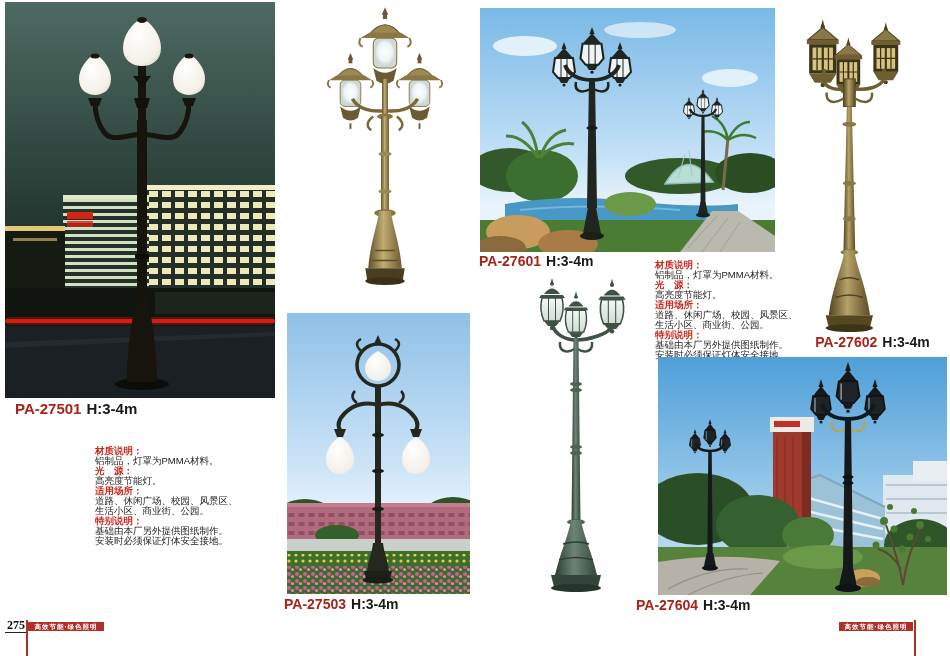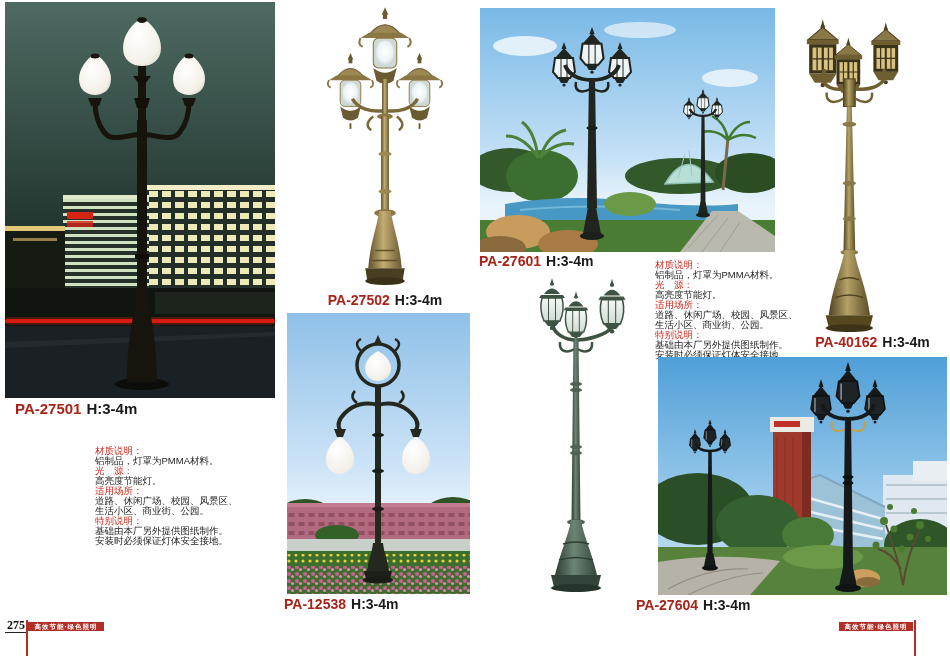--- a/index.html
+++ b/index.html
@@ -6,21 +6,21 @@
   #page{position:relative;width:950px;height:656px;background:#ffffff;overflow:hidden;
         font-family:"Liberation Sans",sans-serif;}
   .photo{position:absolute;overflow:hidden;}
   .plabel{position:absolute;white-space:nowrap;font-weight:bold;}
   .plabel .model{color:#a8241b;}
   .plabel .ph{color:#1a1a1a;margin-left:5px;font-weight:bold;}
   .lbl14{font-size:14px;}
   .lbl15{font-size:15px;}
   .center{text-align:center;}
   .spec{position:absolute;font-size:9.5px;line-height:10px;color:#222;width:150px;}
-  .spec .spec-h{color:#c5281c;font-weight:normal;}
+  .spec .spec-h{color:#c5281c;font-weight:bold;}
   .pageno{position:absolute;font-size:12px;font-weight:bold;color:#111;
           border-bottom:1.5px solid #222;padding:0 2px 1px 2px;line-height:11px;font-family:Liberation Serif, serif;}
   .vline{position:absolute;width:1.5px;background:#b03028;}
   .redbar{position:absolute;background:#b03028;color:#ffffff;font-size:6.5px;font-weight:bold;
           height:9px;line-height:9px;text-align:center;letter-spacing:1px;overflow:hidden;}
   svg{display:block;}
 </style>
 </head>
 <body>
 
@@ -137,23 +137,20 @@
       <ellipse cx="80" cy="114" rx="8" ry="3" fill="#8a7743"></ellipse>
       <rect x="76" y="114" width="8" height="98" fill="url(#s2brz)"></rect>
       <ellipse cx="80" cy="152" rx="6.5" ry="2.5" fill="#9c8951"></ellipse>
       <ellipse cx="80" cy="190" rx="6.5" ry="2.5" fill="#9c8951"></ellipse>
       <ellipse cx="80" cy="212" rx="11" ry="4" fill="#8a7743"></ellipse>
       <path d="M63,268 C65,242 72,226 74,210 L86,210 C88,226 95,242 97,268 Z" fill="url(#s2brz)"></path>
       <path d="M70,250 L90,250 M67,260 L93,260" stroke="#5e4f2a" stroke-width="1.5"></path>
       <path d="M60,268 L100,268 L98,280 L62,280 Z" fill="#4a3e20"></path>
       <ellipse cx="80" cy="281" rx="20" ry="4" fill="#3a3118"></ellipse>
     </svg>
-  </div>
-  <div class="plabel lbl14 center" style="left:305px;top:292px;width:160px;">
-    <span class="model">PA-27502</span><span class="ph">H:3-4m</span>
   </div>
 
   <div class="photo" style="left:287px;top:313px;width:183px;height:281px;">
     <svg viewBox="0 0 183 281" width="183" height="281">
       <defs>
         <linearGradient id="s3sky" x1="0" y1="0" x2="0" y2="1">
           <stop offset="0" stop-color="#8fc0e8"></stop>
             <stop offset="0.55" stop-color="#cde4f7"></stop>
             <stop offset="0.75" stop-color="#eef6fd"></stop>
         </linearGradient>
@@ -201,21 +198,21 @@
         <ellipse cx="91" cy="122" rx="6" ry="2.2" fill="#1a1d16"></ellipse>
         <ellipse cx="91" cy="158" rx="6" ry="2.2" fill="#1a1d16"></ellipse>
         <ellipse cx="91" cy="196" rx="6" ry="2.2" fill="#1a1d16"></ellipse>
         <path d="M80,258 C81,248 85,240 86,230 L96,230 C97,240 101,248 102,258 Z" fill="#25281f"></path>
         <path d="M77,258 L105,258 L103,266 L79,266 Z" fill="#1d2019"></path>
         <ellipse cx="91" cy="267" rx="15" ry="3.5" fill="#1a1d16"></ellipse>
       </g>
     </svg>
   </div>
   <div class="plabel lbl14" style="left:284px;top:596px;">
-    <span class="model">PA-12538</span><span class="ph">H:3-4m</span>
+    <span class="model">PA-27503</span><span class="ph">H:3-4m</span>
   </div>
 
   <div class="photo" style="left:480px;top:8px;width:295px;height:244px;">
     <svg viewBox="0 0 295 244" width="295" height="244">
       <defs>
         <linearGradient id="s4sky" x1="0" y1="0" x2="0" y2="1">
           <stop offset="0" stop-color="#79b9e6"></stop>
             <stop offset="0.6" stop-color="#c3e0f6"></stop>
             <stop offset="0.8" stop-color="#e8f3fb"></stop>
         </linearGradient>
@@ -322,21 +319,21 @@
       <ellipse cx="54" cy="182" rx="6.5" ry="2.5" fill="#8a7846"></ellipse>
       <ellipse cx="54" cy="218" rx="6.5" ry="2.5" fill="#8a7846"></ellipse>
       <ellipse cx="54" cy="252" rx="9" ry="3" fill="#8a7846"></ellipse>
       <path d="M33,316 C37,286 47,266 49,250 L59,250 C61,266 71,286 75,316 Z" fill="url(#s6brz)"></path>
       <path d="M44,280 Q54,276 64,280 M40,298 Q54,293 68,298" stroke="#4f421f" stroke-width="1.5" fill="none"></path>
       <path d="M30,316 L78,316 L75,328 L33,328 Z" fill="#55481f"></path>
       <ellipse cx="54" cy="329" rx="24" ry="4" fill="#3c3318"></ellipse>
     </svg>
   </div>
   <div class="plabel lbl14 center" style="left:795px;top:334px;width:155px;">
-    <span class="model">PA-40162</span><span class="ph">H:3-4m</span>
+    <span class="model">PA-27602</span><span class="ph">H:3-4m</span>
   </div>
 
   <div class="photo" style="left:495px;top:272px;width:160px;height:325px;">
     <svg viewBox="0 0 160 325" width="160" height="325">
       <defs>
         <linearGradient id="s7grn" x1="0" x2="1" y1="0" y2="0">
           <stop offset="0" stop-color="#2c3e32"></stop>
             <stop offset="0.45" stop-color="#6c8476"></stop>
             <stop offset="1" stop-color="#34473a"></stop>
         </linearGradient>

